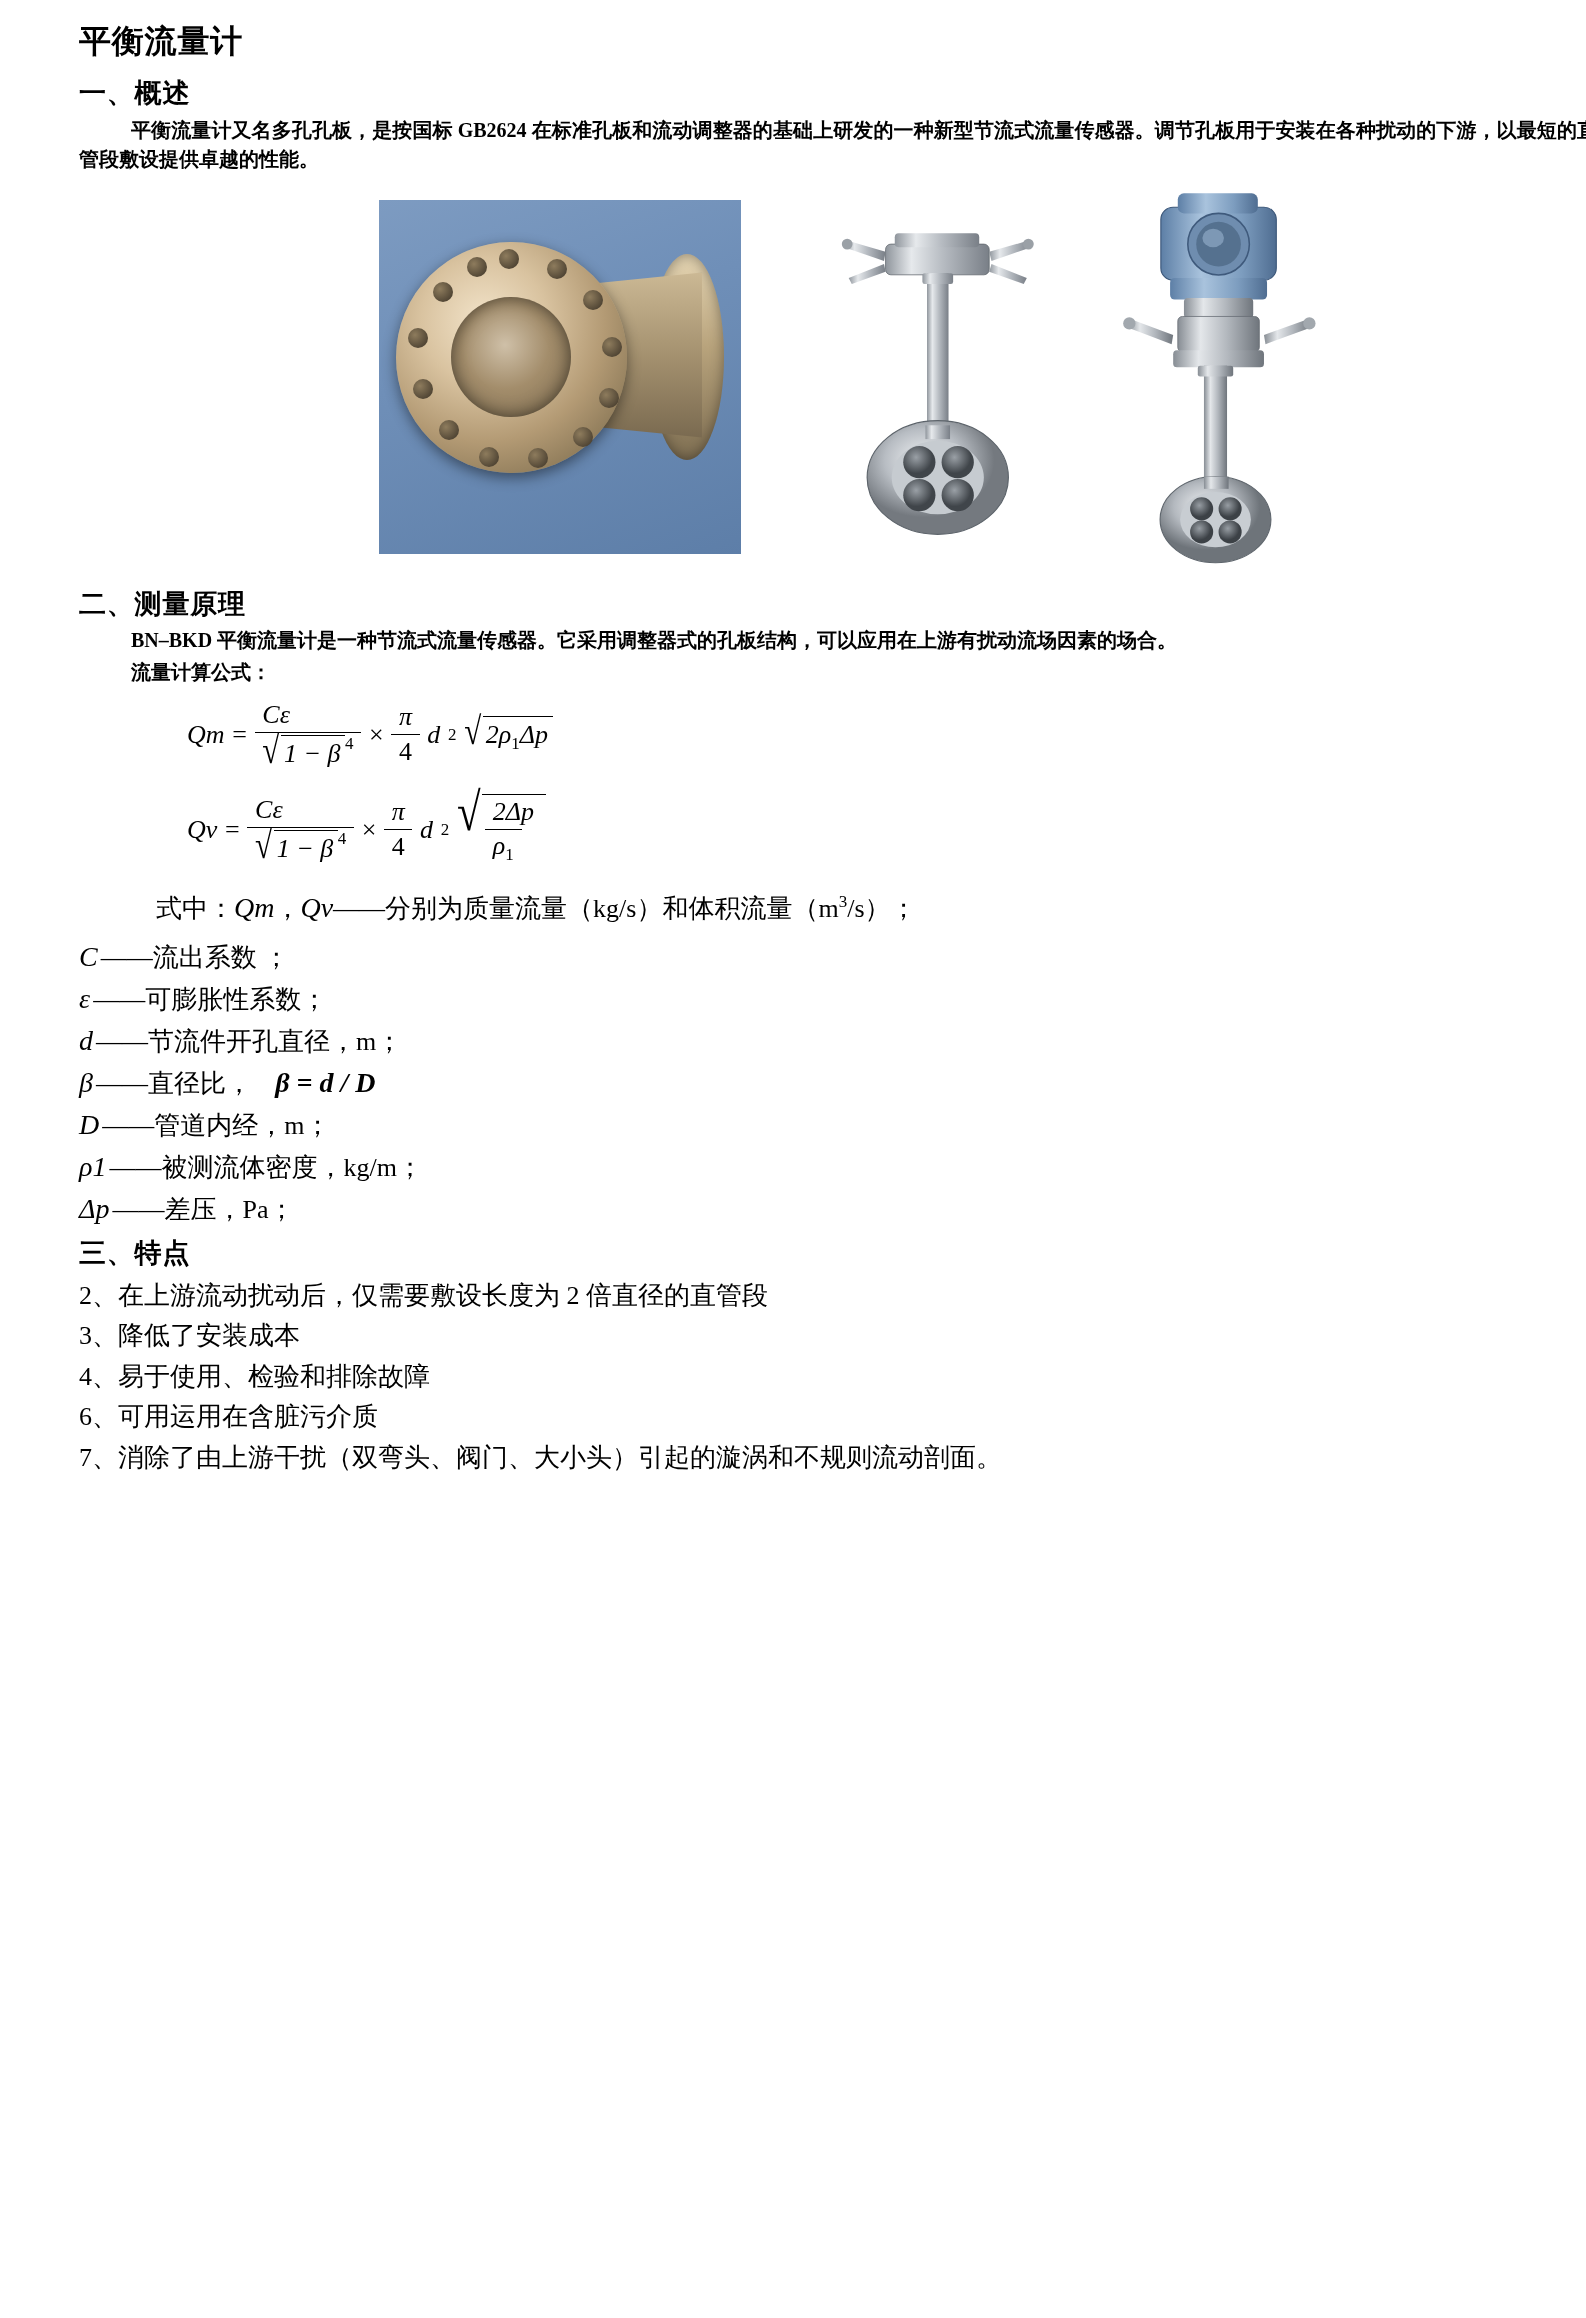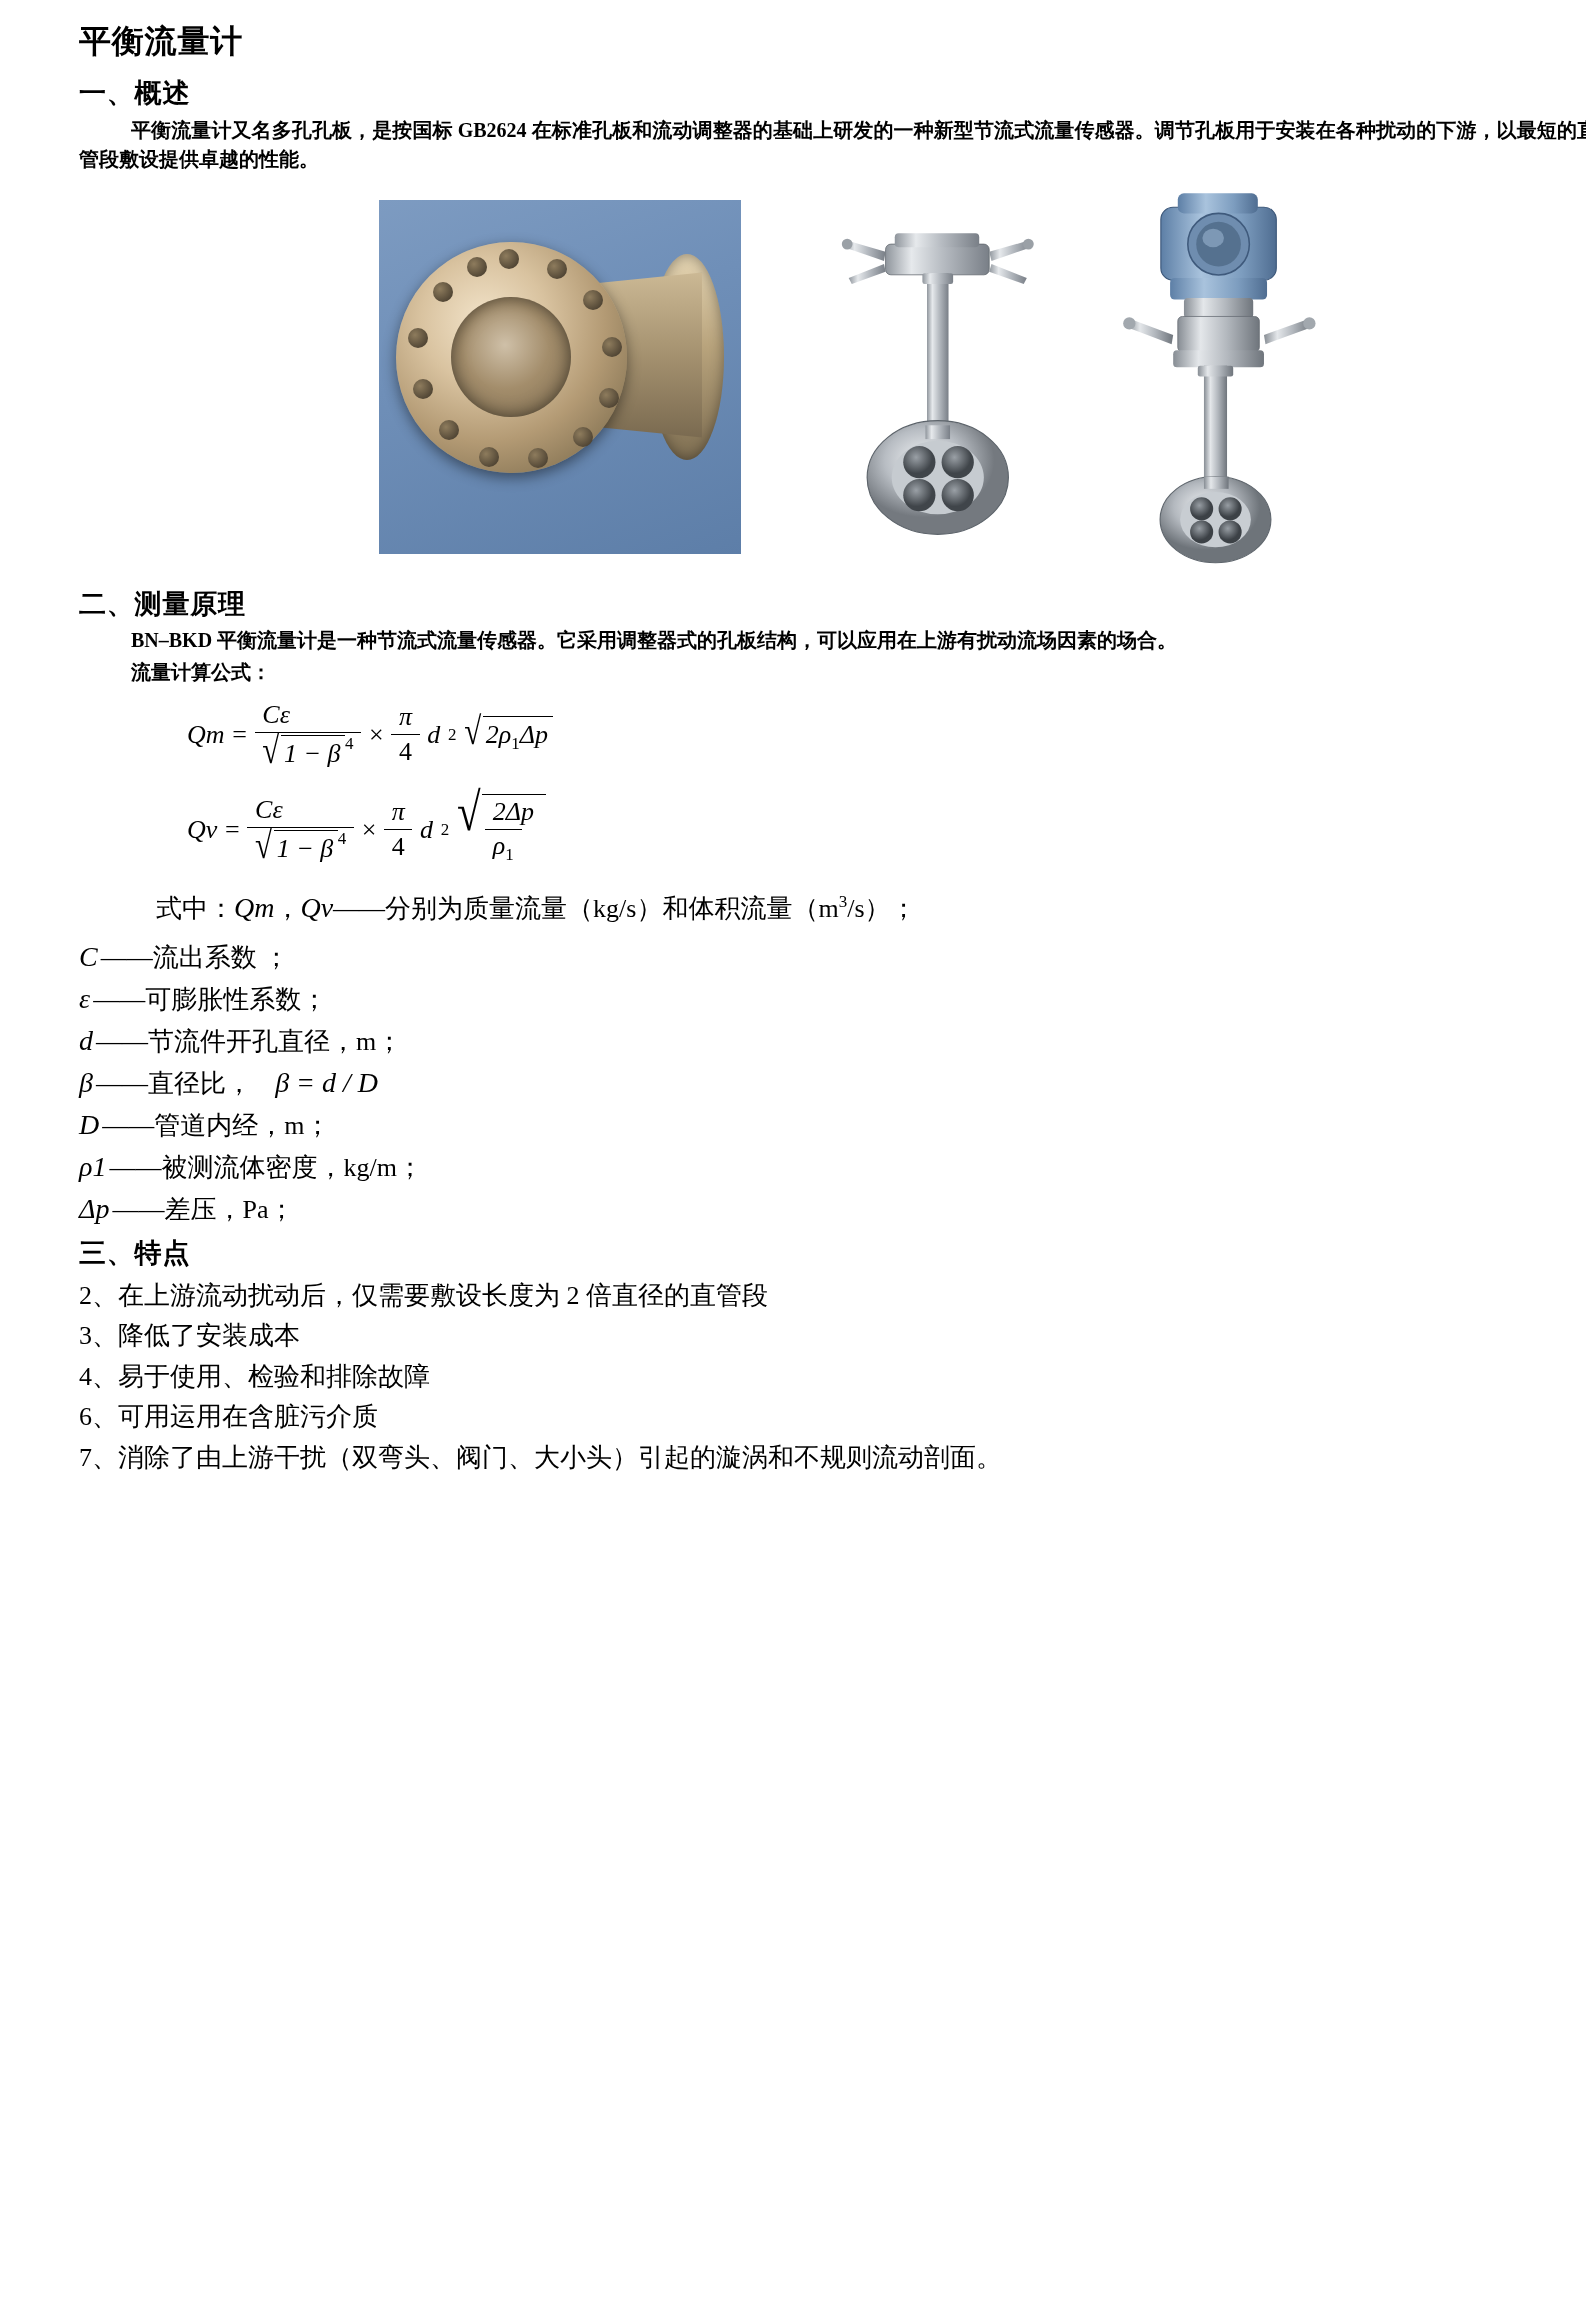--- a/index.html
+++ b/index.html
@@ -395,21 +395,21 @@
     <span class="sym">ε</span>
     <span>——可膨胀性系数；</span>
   </div>
   <div class="sym-line">
     <span class="sym">d</span>
     <span>——节流件开孔直径，m；</span>
   </div>
   <div class="sym-line">
     <span class="sym">β</span>
     <span>——直径比，</span>
-    <span class="sym" style="margin-left:20px;">β = d / D</span>
+    <span class="sym" style="margin-left:20px;font-weight:bold;">β = d / D</span>
   </div>
   <div class="sym-line">
     <span class="sym">D</span>
     <span>——管道内经，m；</span>
   </div>
   <div class="sym-line">
     <span class="sym">ρ1</span>
     <span>——被测流体密度，kg/m；</span>
   </div>
   <div class="sym-line">

